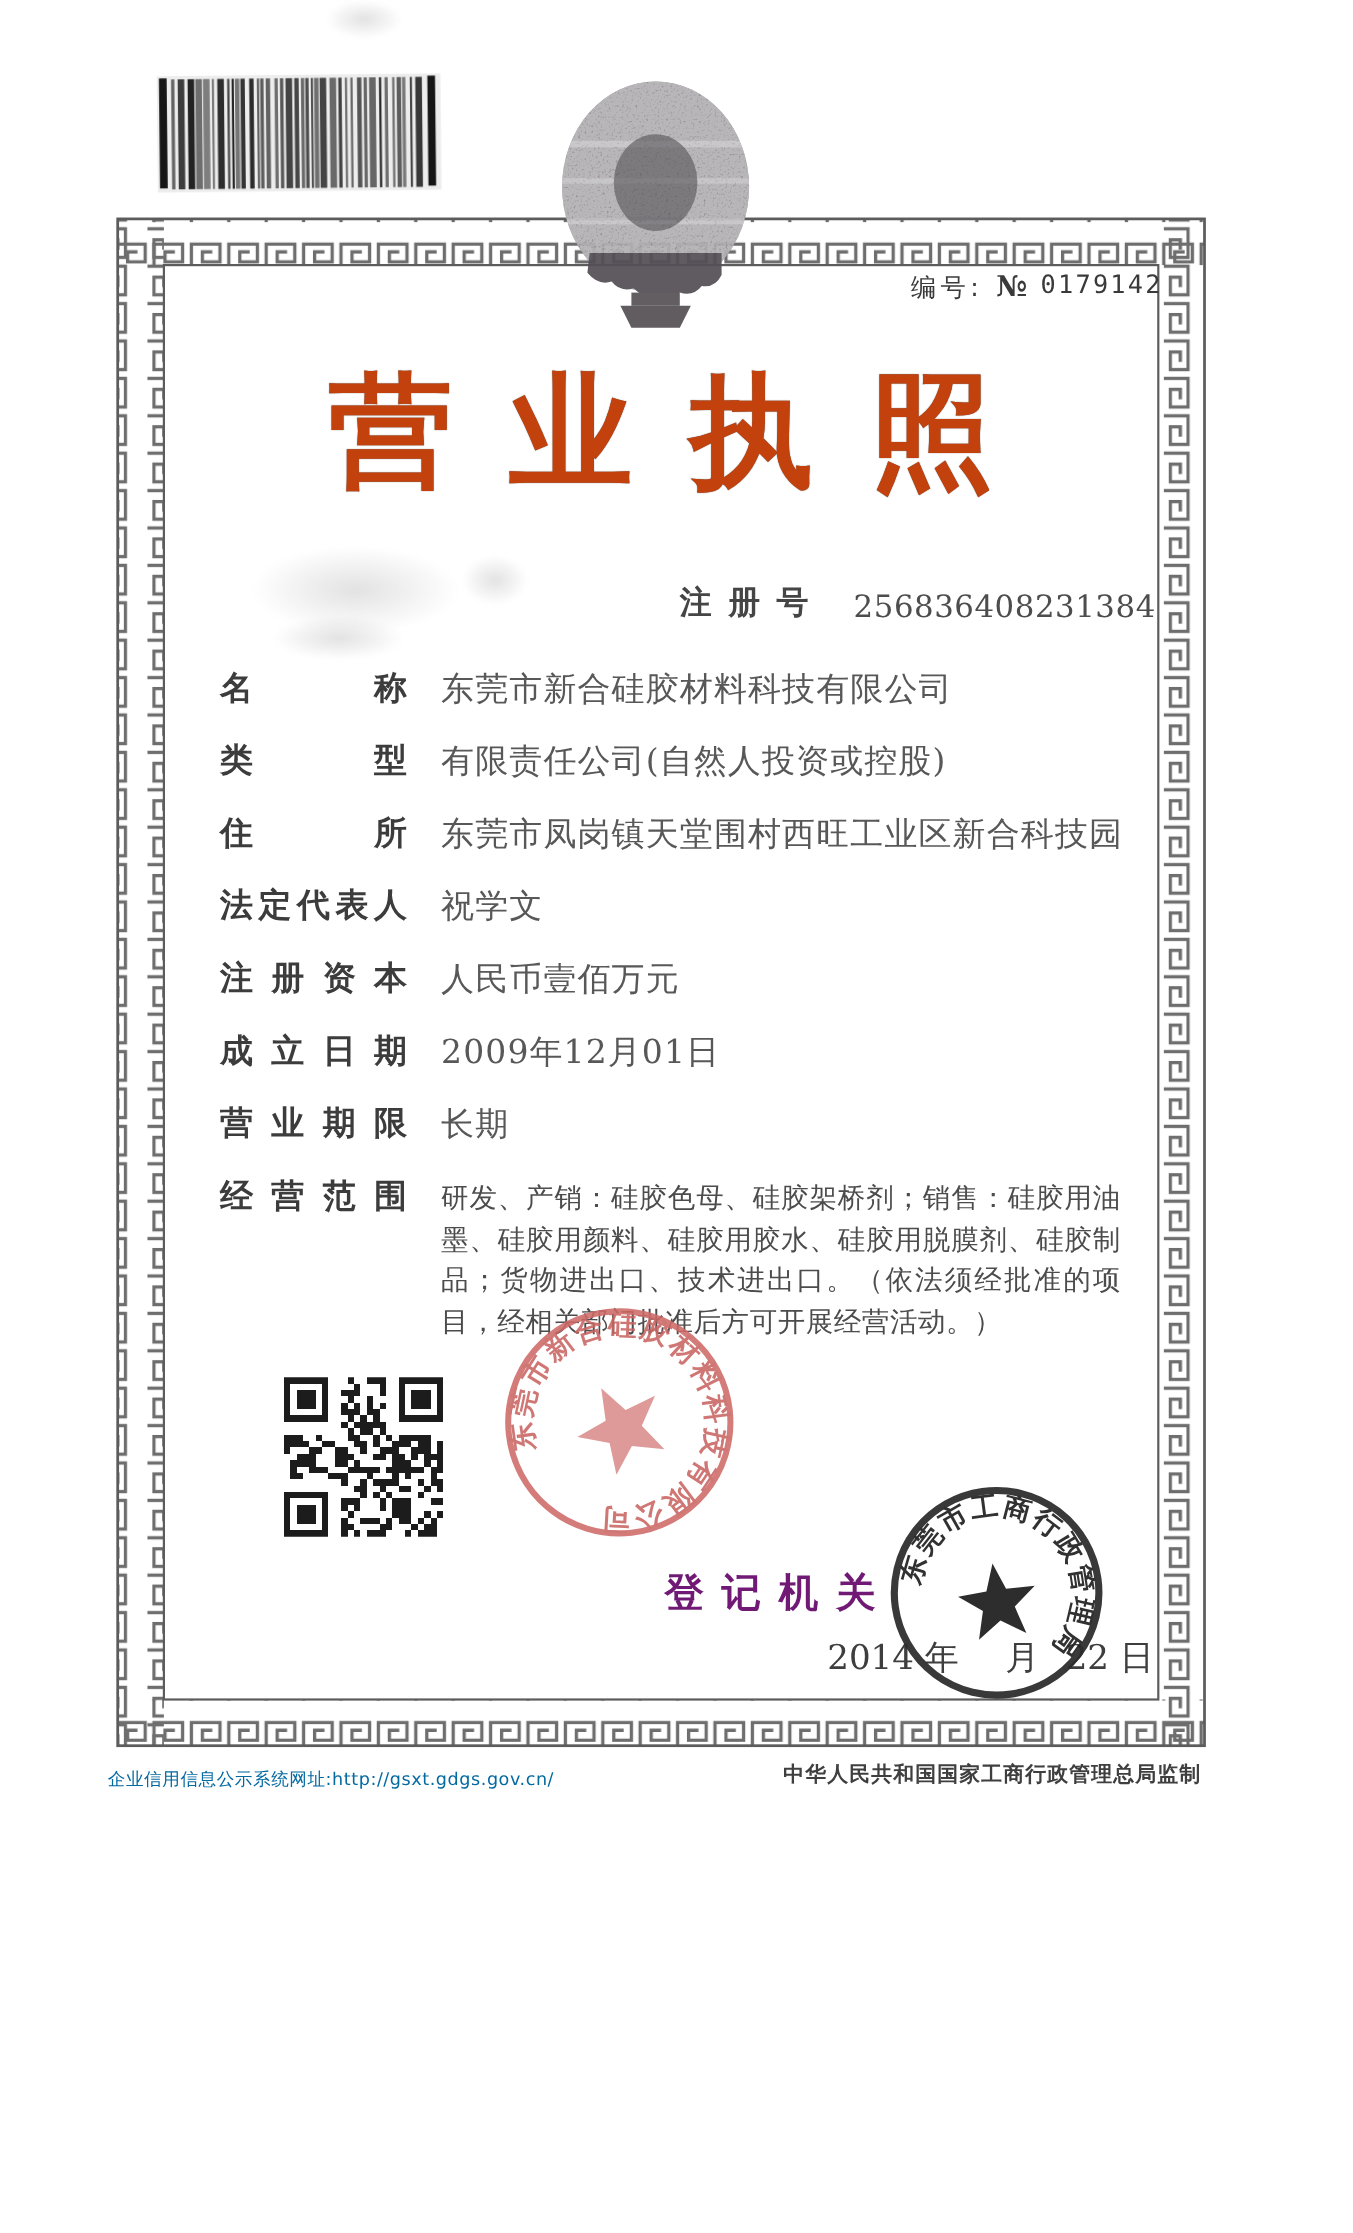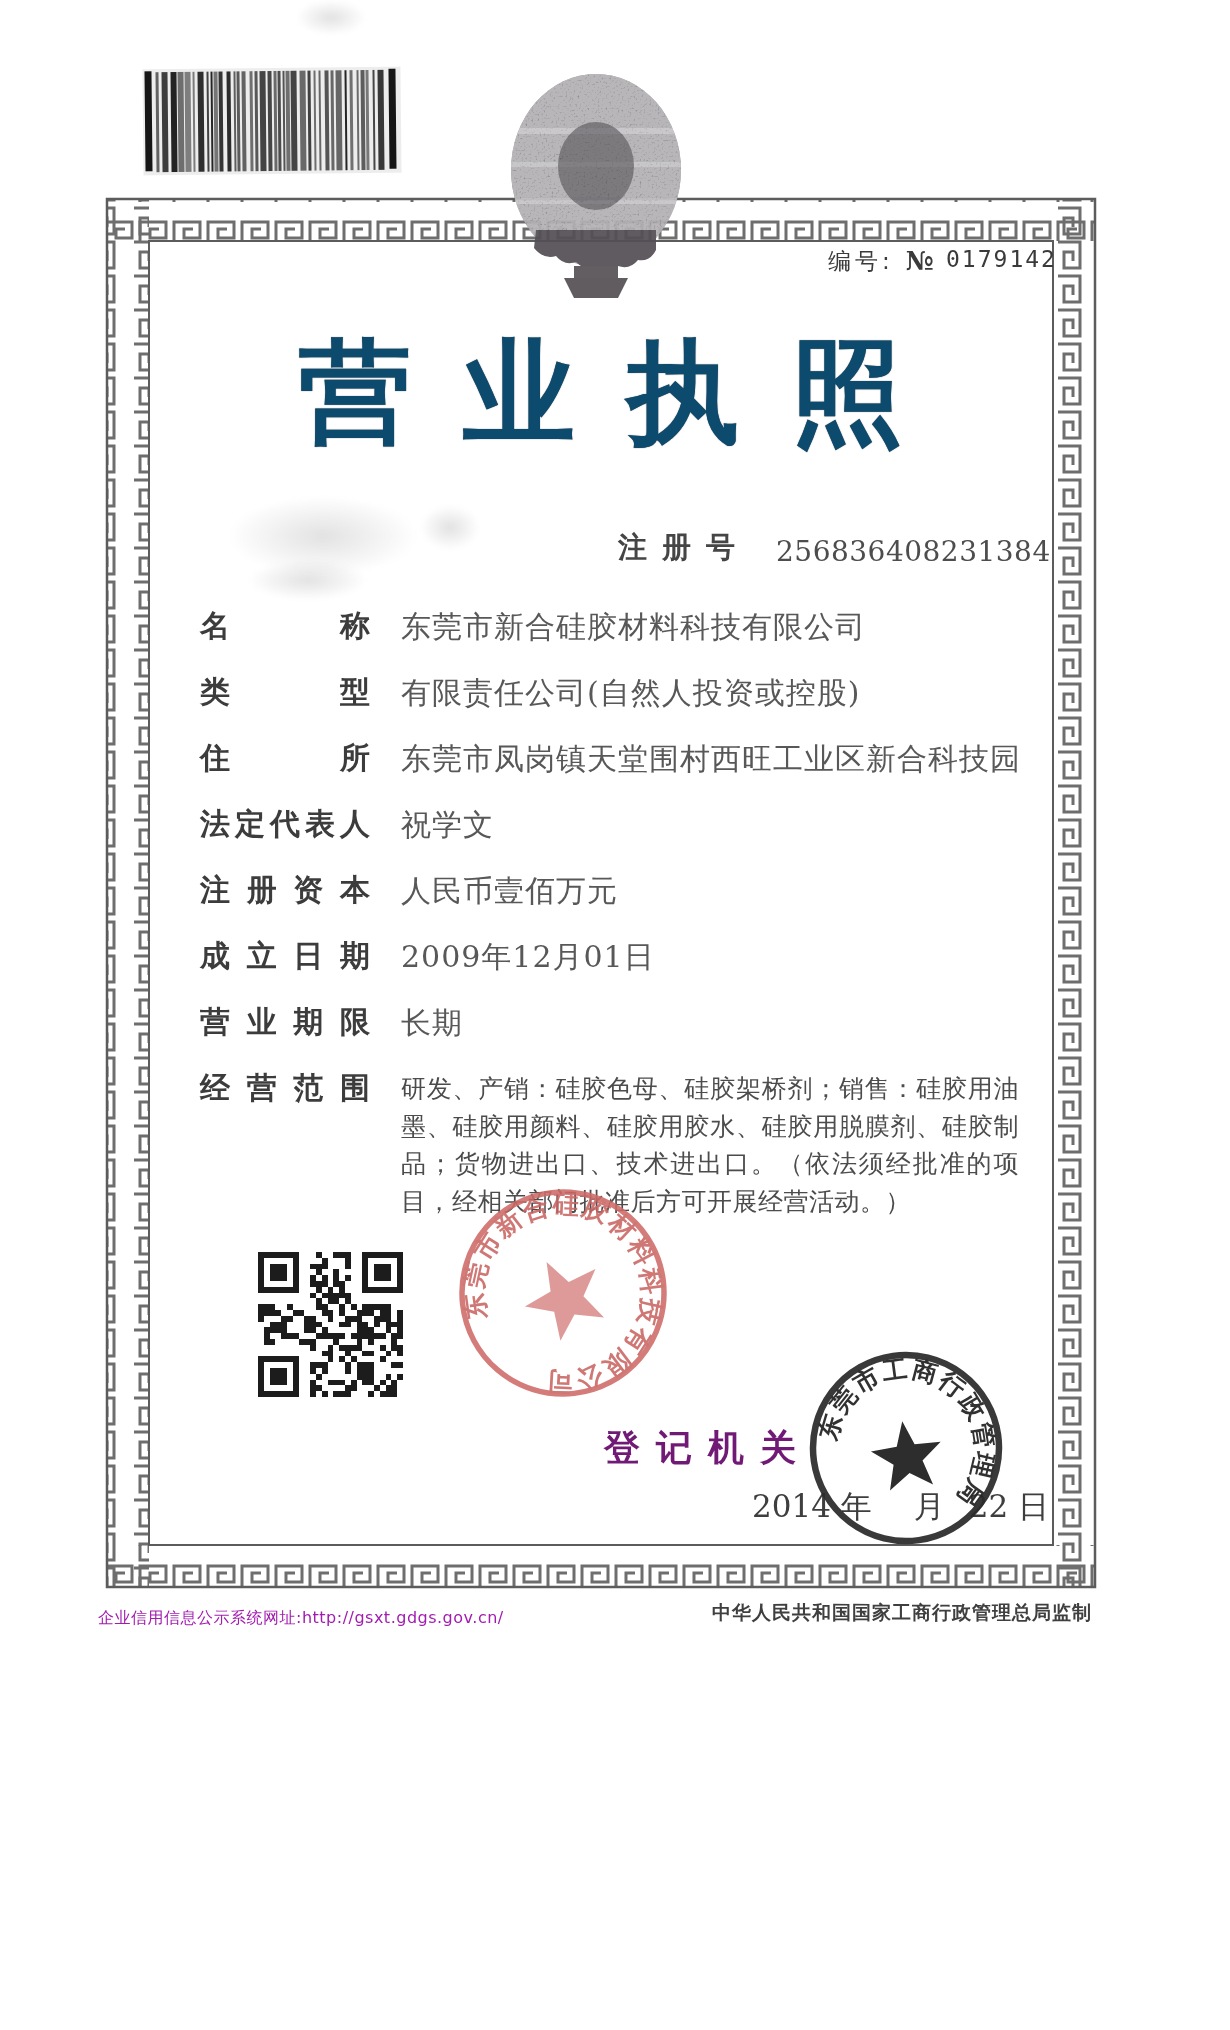--- a/index.html
+++ b/index.html
@@ -11,21 +11,21 @@
   .barcode{position:absolute;left:143px;top:68px;z-index:2;transform:rotate(-.6deg);filter:blur(.4px);}
   
   .emblem{position:absolute;left:506px;top:70px;z-index:3;opacity:.93;}
   
   .serial{position:absolute;left:828px;top:246px;z-index:4;display:flex;align-items:flex-start;gap:12px;color:#3a3a3a;}
   .serial .lbl{font-size:23px;letter-spacing:4px;}
   .serial .sym{font-size:26px;font-weight:700;font-family:"DejaVu Serif",serif;}
   .serial .num{font-size:23px;font-family:"DejaVu Sans Mono",monospace;letter-spacing:2px;}
   
   .title{position:absolute;left:107px;top:318px;width:988px;margin:0 0 0 26px;z-index:4;
-         text-align:center;font-size:112px;font-weight:900;letter-spacing:52px;color:#0c4a6e;
+         text-align:center;font-size:112px;font-weight:900;letter-spacing:52px;color:#c2410c;
          text-shadow:0 0 1px #444;}
   
   .regline{position:absolute;left:618px;top:528px;z-index:4;display:flex;align-items:flex-end;}
   .reglabel{font-size:29px;font-weight:700;letter-spacing:15px;color:#454545;}
   .regnum{font-size:28px;margin-left:26px;font-family:"DejaVu Serif",serif;color:#4d4d4d;letter-spacing:.5px;}
   
   .fields{position:absolute;left:200px;top:608px;width:900px;z-index:4;}
   .row{display:flex;align-items:flex-start;min-height:66px;gap:11px;}
   .flabel{width:170px;flex:none;font-size:30px;font-weight:700;color:#3c3c3c;
           text-align:justify;text-align-last:justify;line-height:1.2;}
@@ -39,21 +39,21 @@
   .blackstamp{position:absolute;left:806px;top:1348px;z-index:7;opacity:.93;}
   .stamp-text{font-weight:700;letter-spacing:2px;}
   
   .registrar{position:absolute;left:604px;top:1424px;z-index:5;font-size:36px;font-weight:600;
              letter-spacing:16px;color:#701a75;}
   .dateline{position:absolute;left:752px;top:1486px;z-index:5;font-size:31px;color:#3e3e3e;
             font-family:"DejaVu Serif",serif;}
   .dateline .m{margin-left:42px;}
   .dateline .d{margin-left:24px;}
   
-  .footer-left{position:absolute;left:98px;top:1608px;z-index:4;font-size:16px;color:#a21caf;letter-spacing:.5px;}
+  .footer-left{position:absolute;left:98px;top:1608px;z-index:4;font-size:16px;color:#0369a1;letter-spacing:.5px;}
   .footer-right{position:absolute;left:700px;top:1600px;width:392px;z-index:4;text-align:right;
                 font-size:19px;font-weight:600;color:#3f3f3f;letter-spacing:1px;}
   
   .smudge{position:absolute;z-index:2;filter:blur(2px);
           background:radial-gradient(ellipse,rgba(110,110,110,.20),rgba(110,110,110,0) 70%);}
 </style>
 </head>
 <body>
 
 <div class="page">

